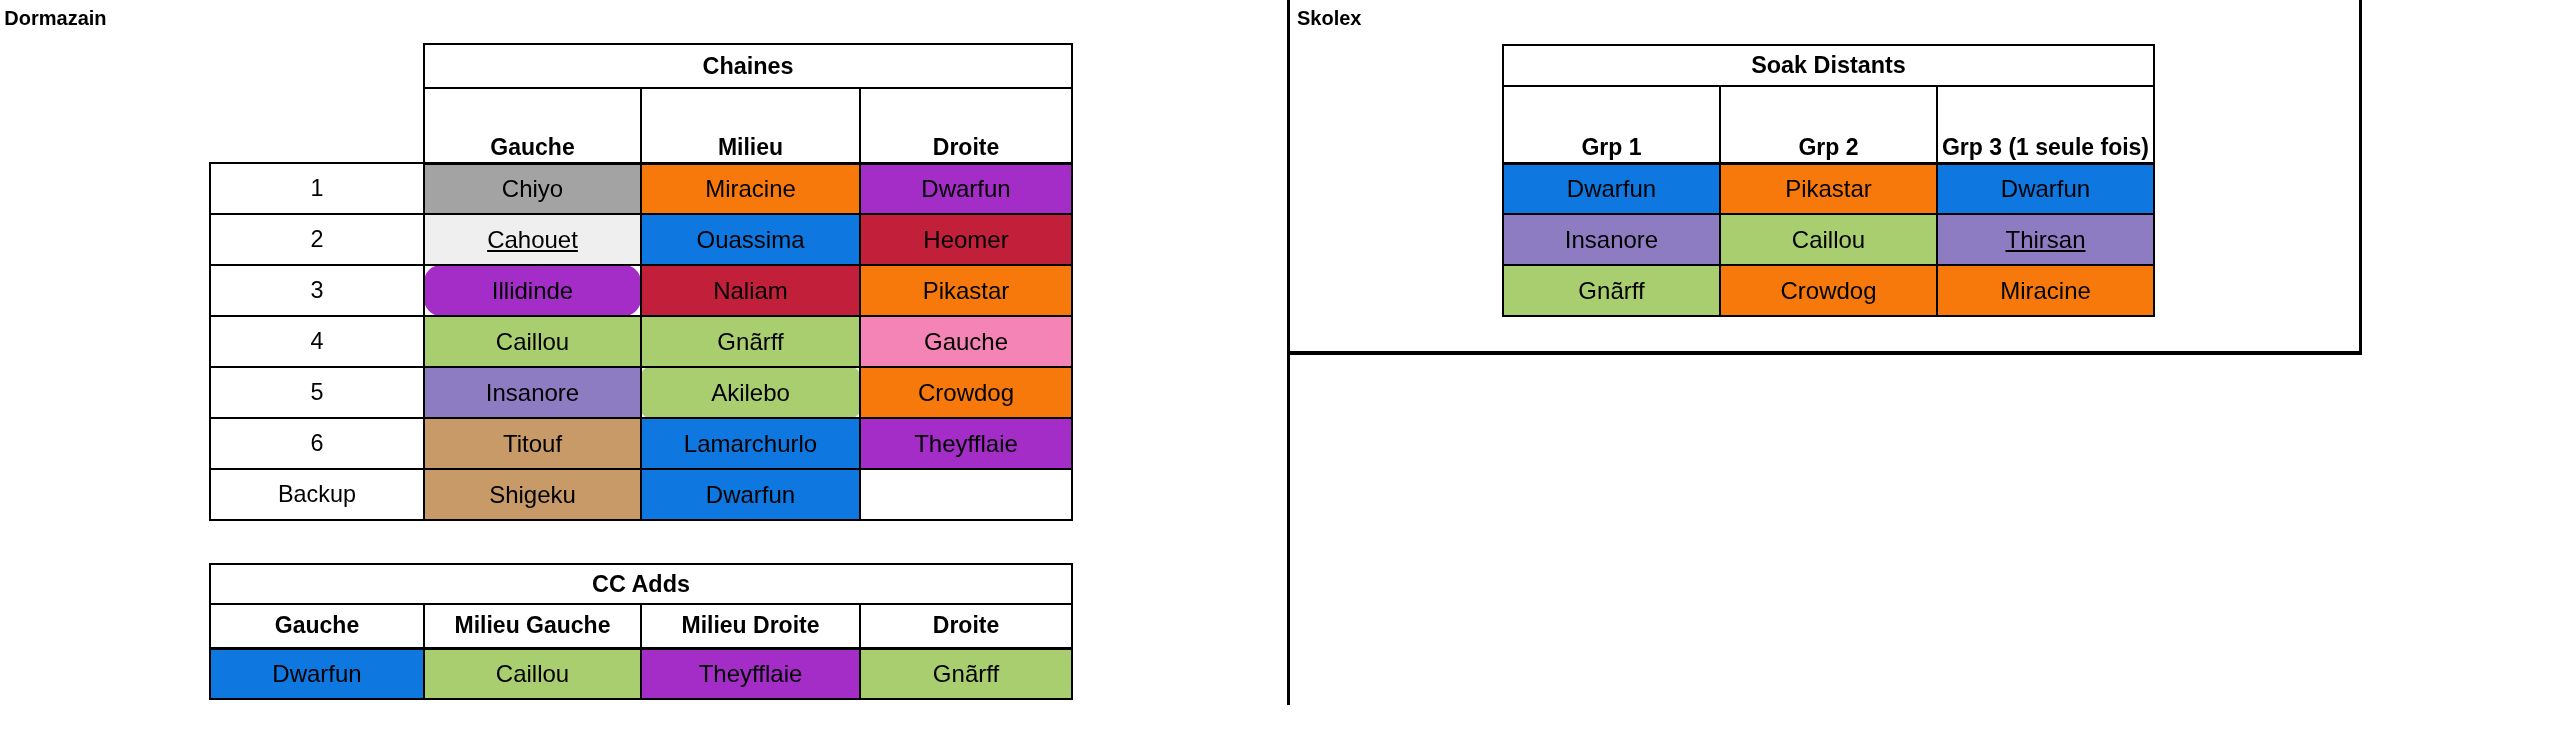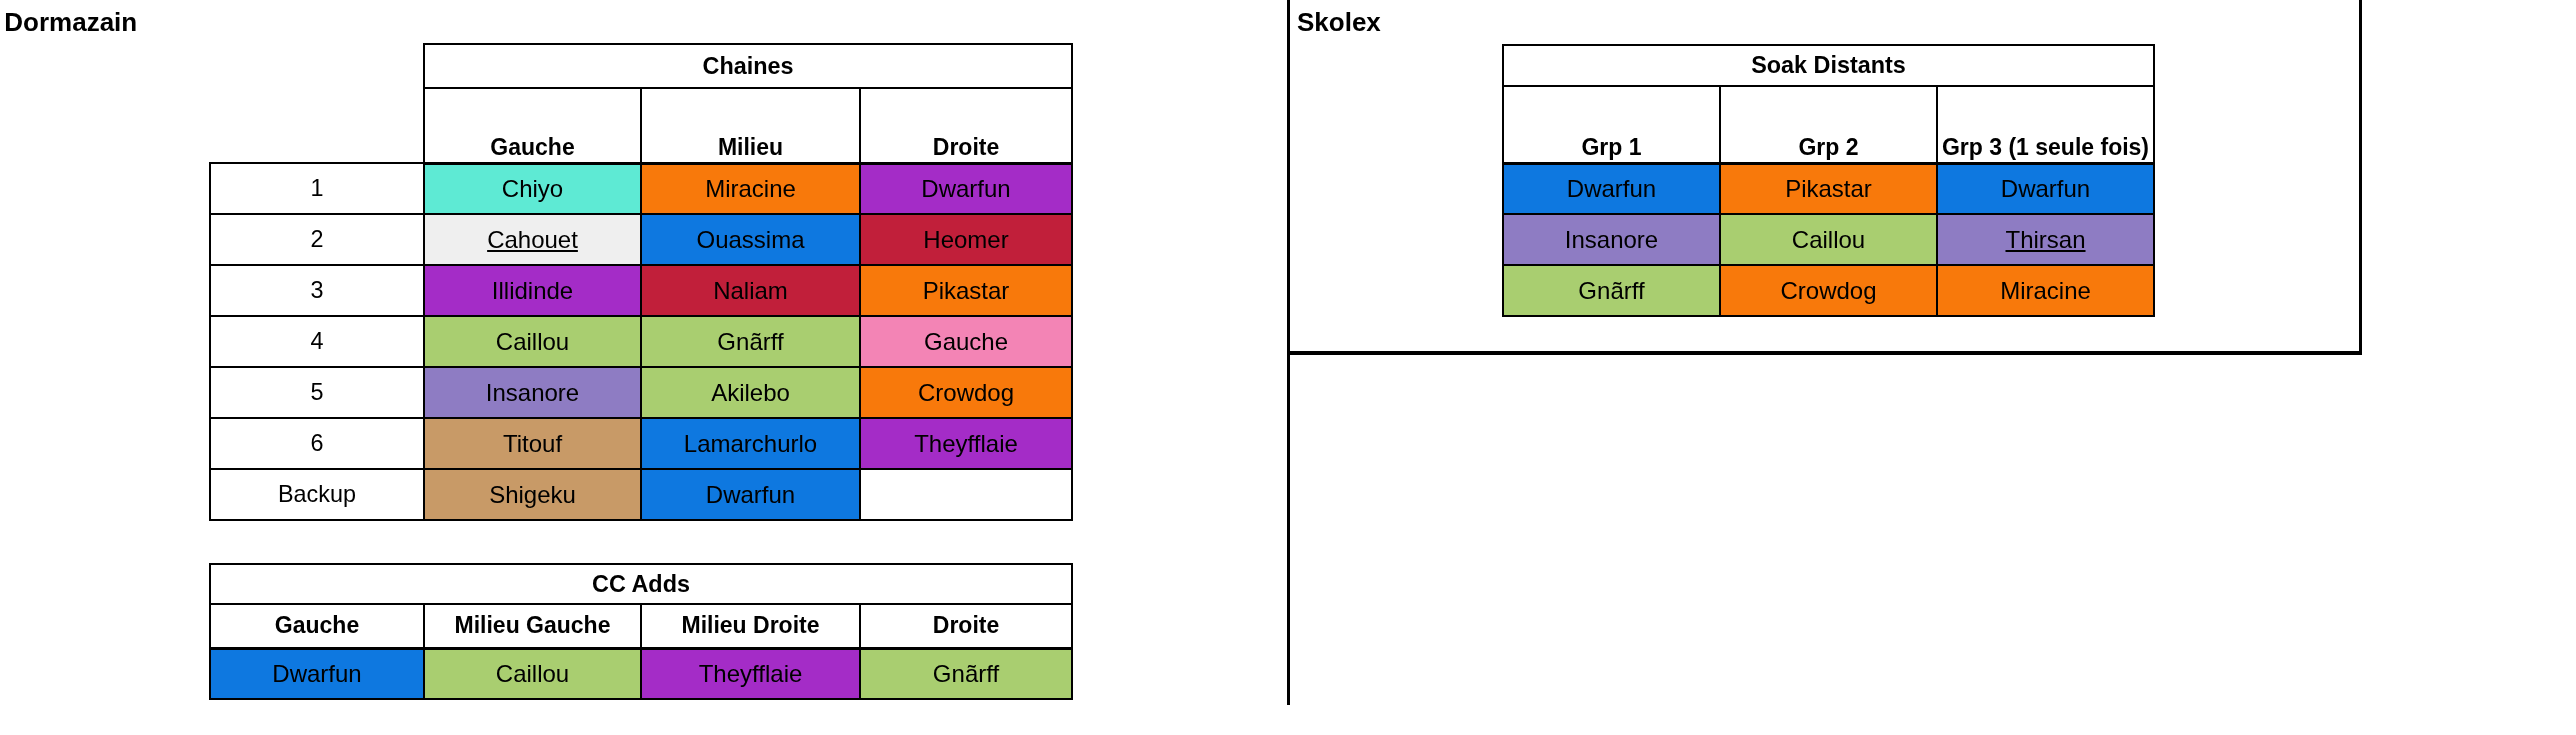--- a/index.html
+++ b/index.html
@@ -10,21 +10,21 @@
   body {
     width: 2576px;
     height: 736px;
     position: relative;
     overflow: hidden;
     font-family: "Liberation Sans", sans-serif;
     color: #000000;
   }
   .section-label {
     position: absolute;
-    font-size: 26px;
+    font-size: 20px;
     font-weight: bold;
     color: #000000;
     white-space: nowrap;
   }
   table.tbl {
     position: absolute;
     border-collapse: collapse;
     table-layout: fixed;
     padding-left: 24px;
   }
@@ -93,46 +93,46 @@
     <td class="title-cell" colspan="3">Chaines</td>
   </tr>
   <tr style="height:75px">
     <td class="nob"></td>
     <td class="hdr-cell">Gauche</td>
     <td class="hdr-cell">Milieu</td>
     <td class="hdr-cell">Droite</td>
   </tr>
   <tr style="height:51px">
     <td class="row-label">1</td>
-    <td class="data-cell" style="background-color: #5eead4;">Chiyo</td>
+    <td class="data-cell" style="background-color: #a3a3a3;">Chiyo</td>
     <td class="data-cell" style="background-color: rgb(248, 121, 11);">Miracine</td>
     <td class="data-cell" style="background-color: rgb(164, 44, 199);">Dwarfun</td>
   </tr>
   <tr style="height:51px">
     <td class="row-label">2</td>
     <td class="data-cell" style="background-color: rgb(239, 239, 239); text-decoration: underline;">Cahouet</td>
     <td class="data-cell" style="background-color: rgb(14, 120, 224);">Ouassima</td>
     <td class="data-cell" style="background-color: rgb(193, 31, 58);">Heomer</td>
   </tr>
   <tr style="height:51px">
     <td class="row-label">3</td>
-    <td class="data-cell" style="background-color: rgb(164, 44, 199);">Illidinde</td>
+    <td class="data-cell" style="background-color: rgb(164, 44, 199); border-radius: 17px;">Illidinde</td>
     <td class="data-cell" style="background-color: rgb(193, 31, 58);">Naliam</td>
     <td class="data-cell" style="background-color: rgb(248, 121, 11);">Pikastar</td>
   </tr>
   <tr style="height:51px">
     <td class="row-label">4</td>
     <td class="data-cell" style="background-color: rgb(169, 206, 112);">Caillou</td>
     <td class="data-cell" style="background-color: rgb(169, 206, 112);">Gnãrff</td>
     <td class="data-cell" style="background-color: rgb(243, 132, 181);">Gauche</td>
   </tr>
   <tr style="height:51px">
     <td class="row-label">5</td>
     <td class="data-cell" style="background-color: rgb(142, 124, 195);">Insanore</td>
-    <td class="data-cell" style="background-color: rgb(169, 206, 112);">Akilebo</td>
+    <td class="data-cell" style="background-color: rgb(169, 206, 112); border-radius: 9px;">Akilebo</td>
     <td class="data-cell" style="background-color: rgb(248, 121, 11);">Crowdog</td>
   </tr>
   <tr style="height:51px">
     <td class="row-label">6</td>
     <td class="data-cell" style="background-color: rgb(200, 154, 103);">Titouf</td>
     <td class="data-cell" style="background-color: rgb(14, 120, 224);">Lamarchurlo</td>
     <td class="data-cell" style="background-color: rgb(164, 44, 199);">Theyfflaie</td>
   </tr>
   <tr style="height:51px" class="last-row">
     <td class="row-label">Backup</td>

